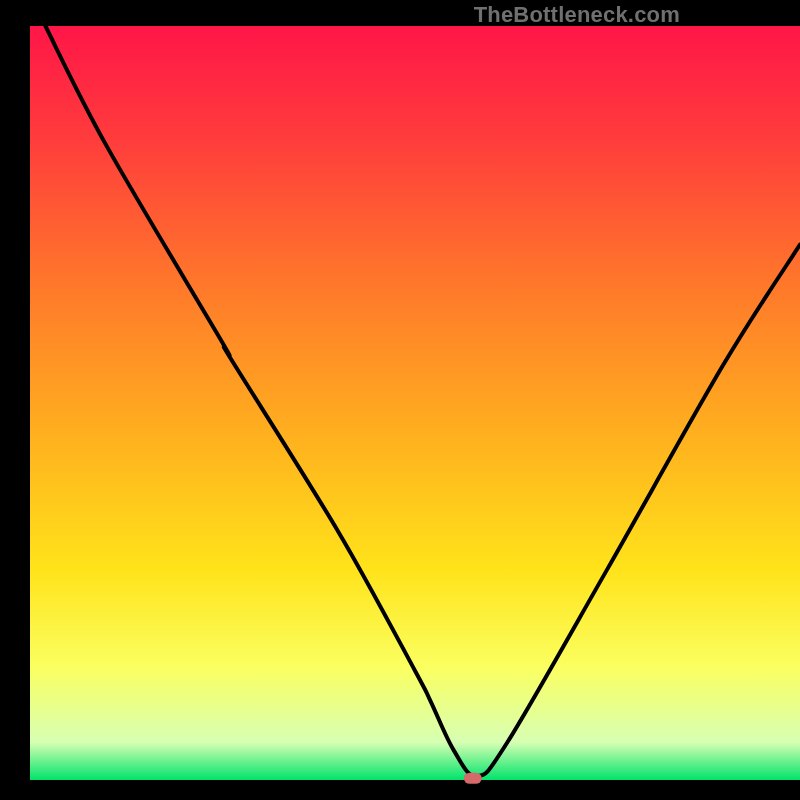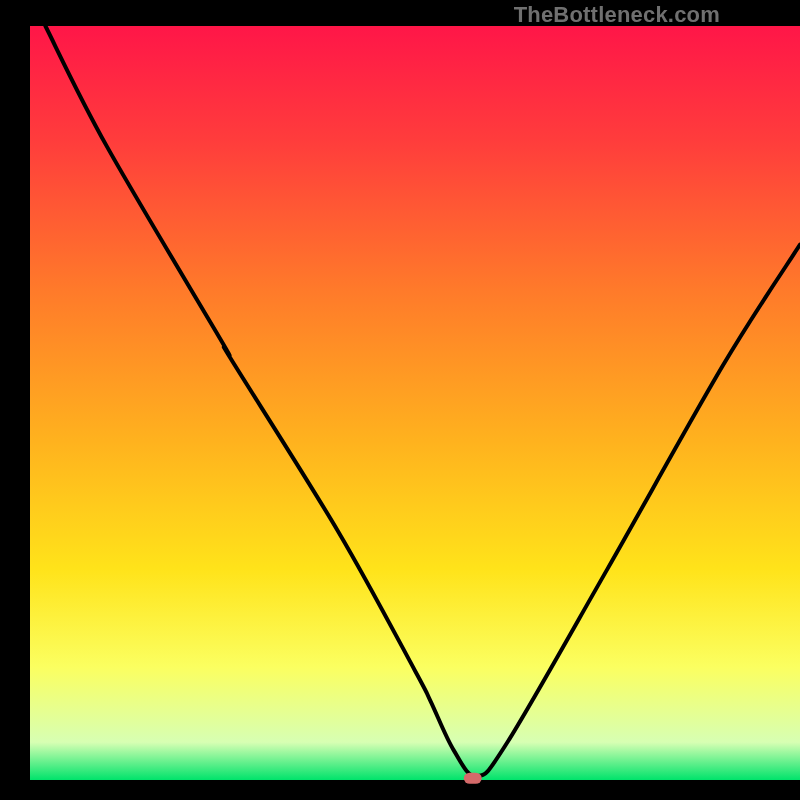--- a/index.html
+++ b/index.html
@@ -8,21 +8,20 @@
     width: 800px;
     height: 800px;
     background: #000;
     overflow: hidden;
   }
   .frame {
     position: relative;
     width: 688px;
     height: 800px;
     background: #000;
-    padding-left: 40px;
   }
   .watermark {
     position: absolute;
     top: 2px;
     right: 8px;
     color: #707070;
     font-family: Arial, Helvetica, sans-serif;
     font-size: 22px;
     font-weight: 600;
     letter-spacing: 0.2px;

